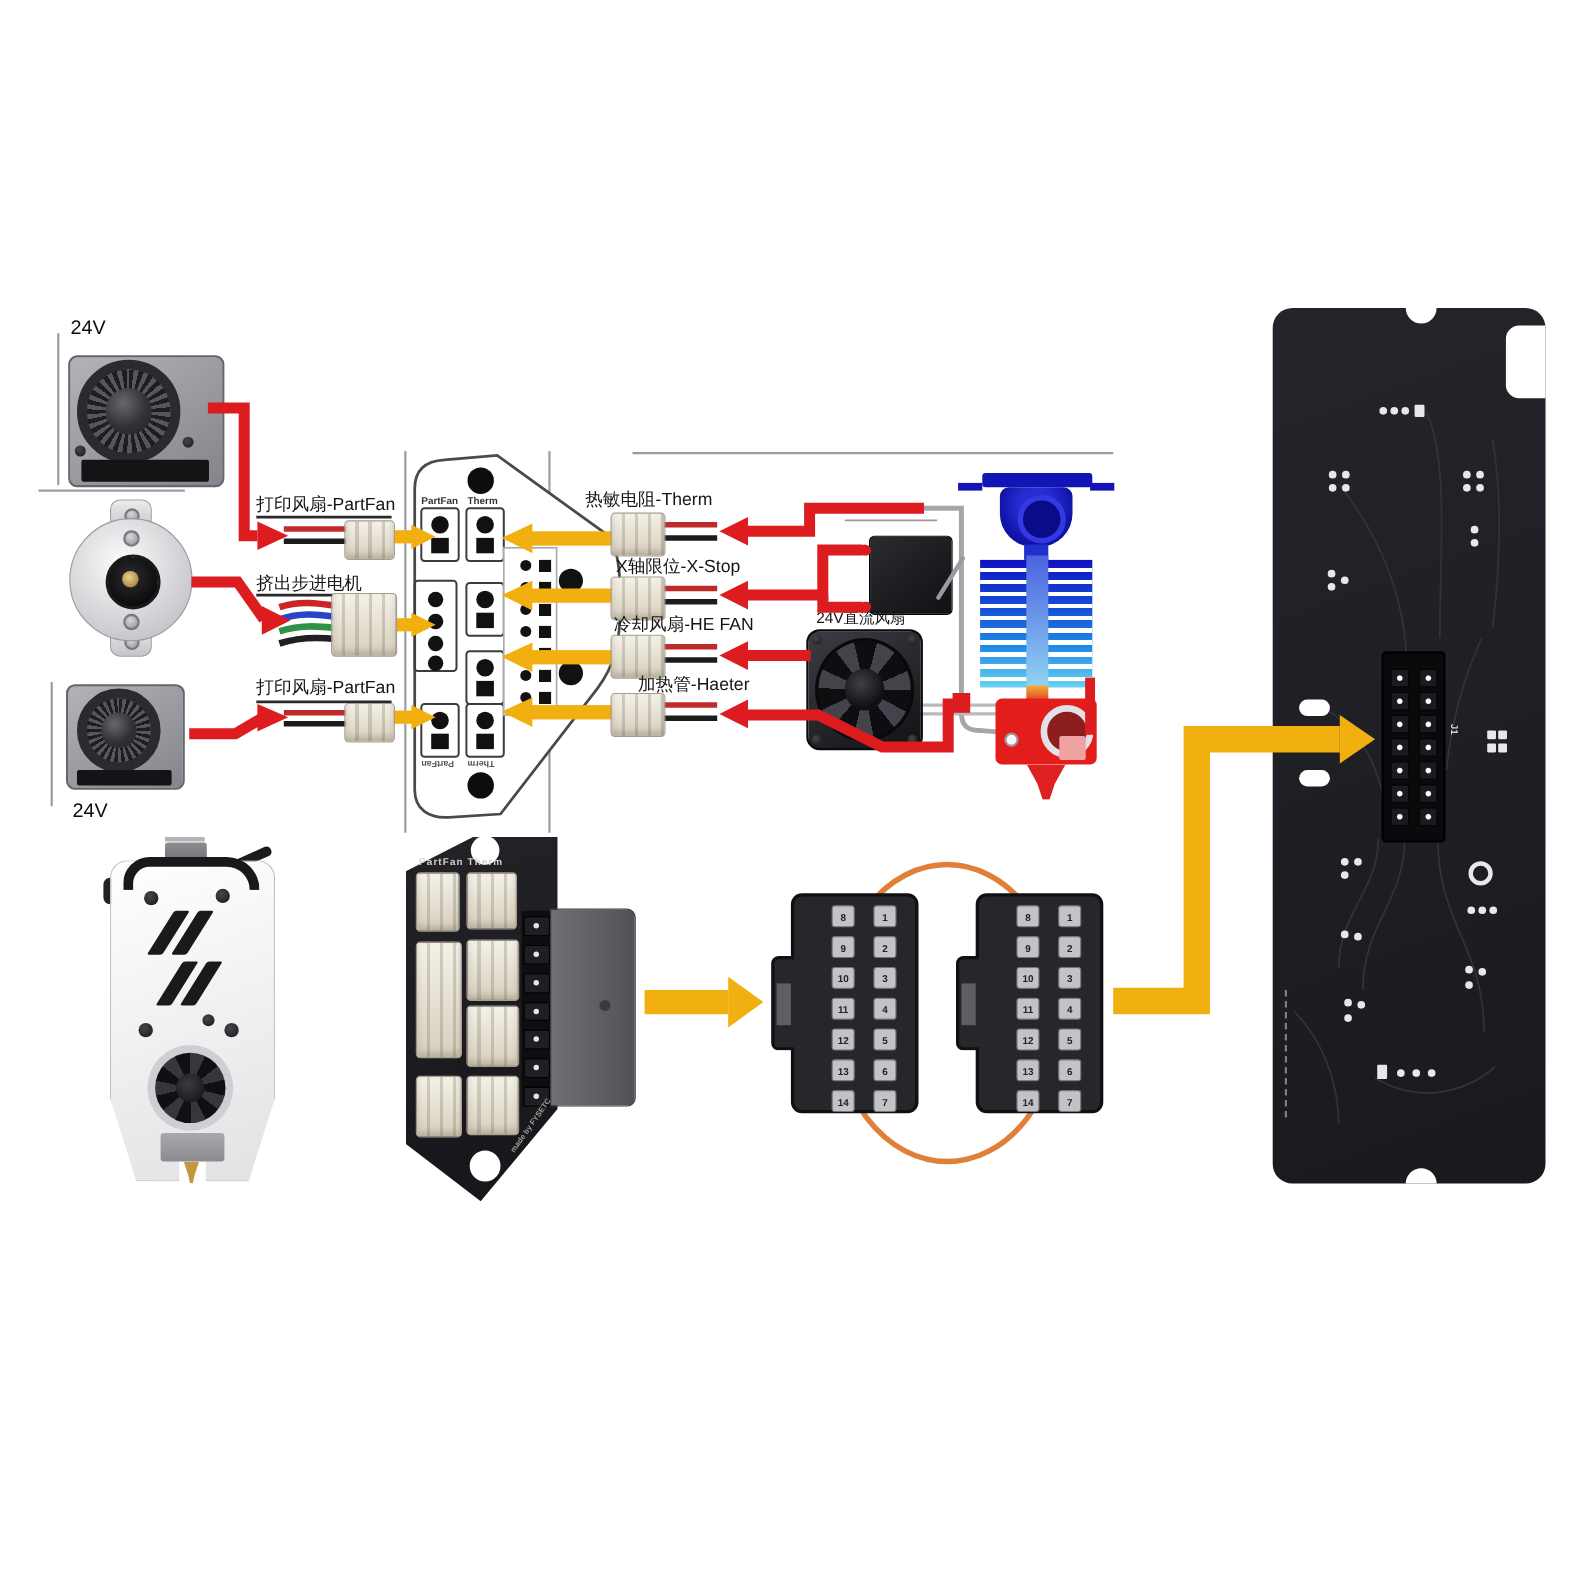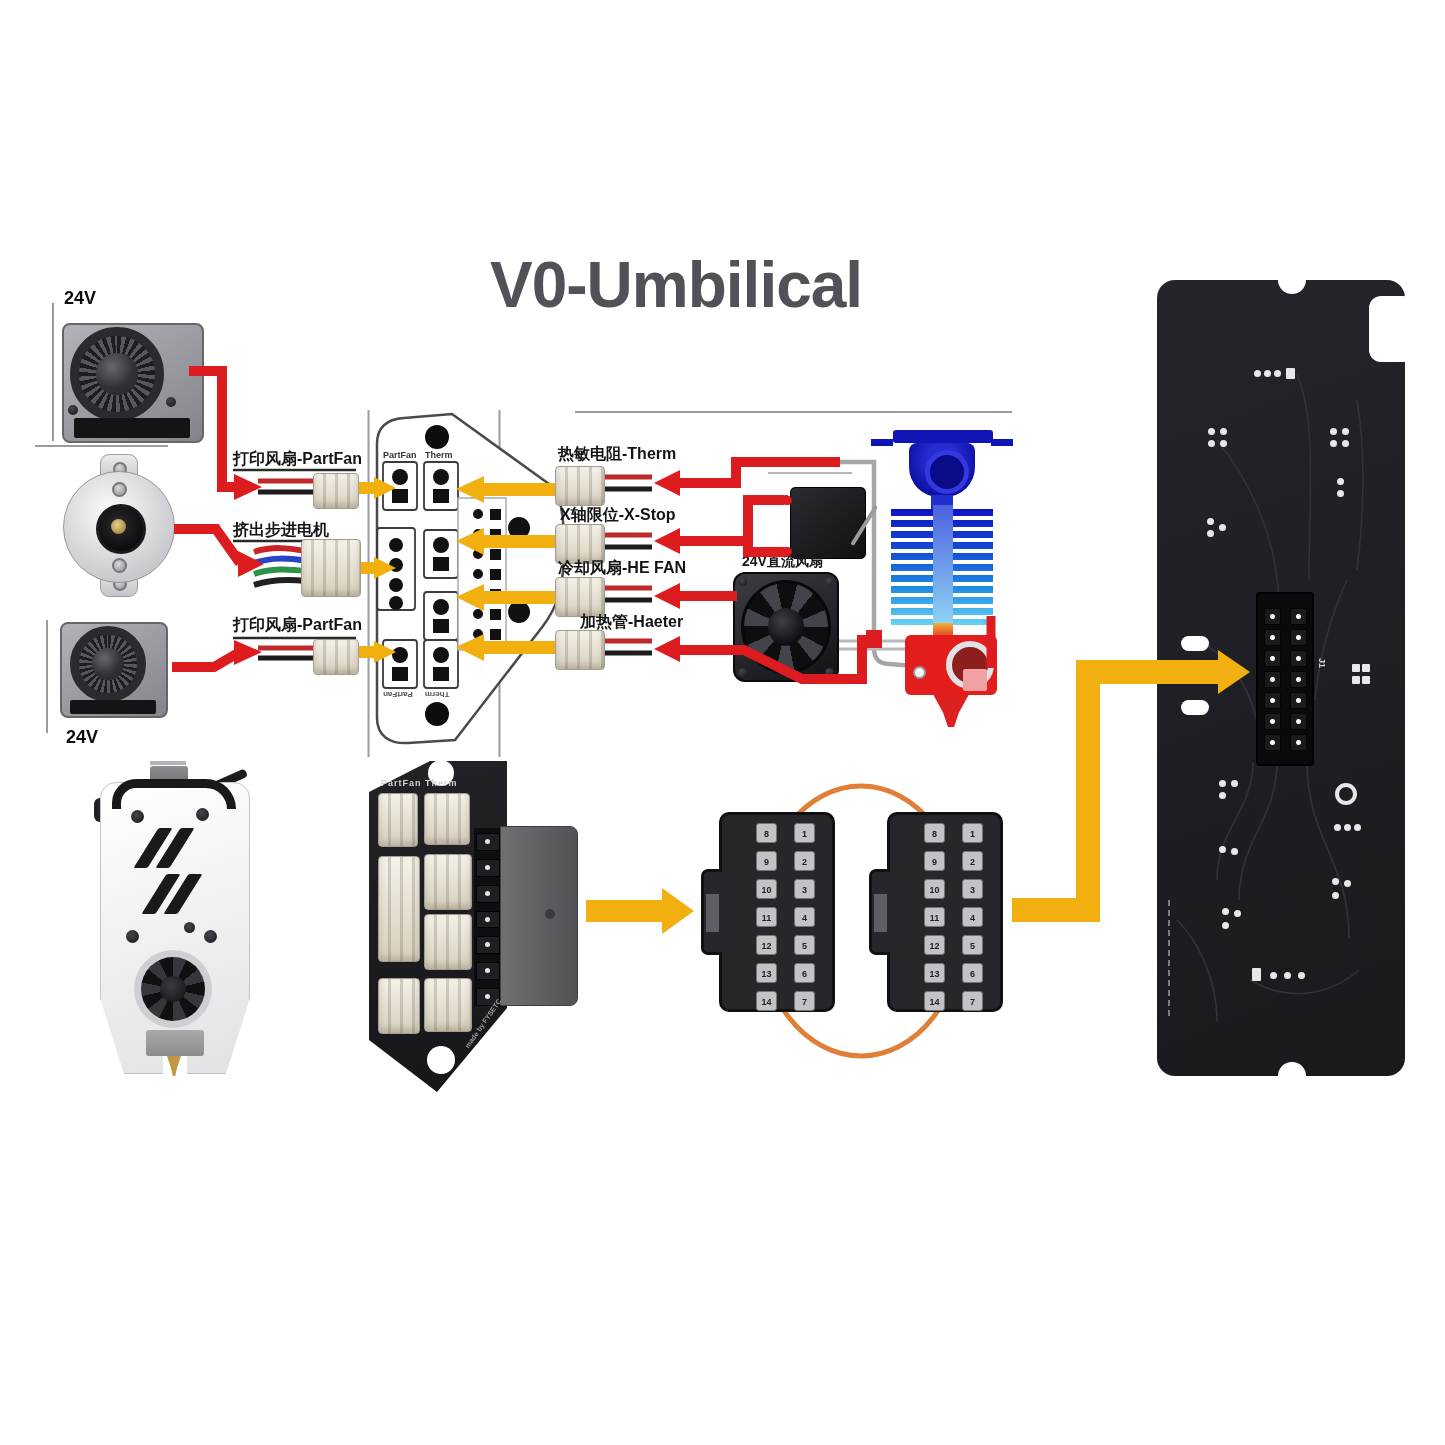--- a/index.html
+++ b/index.html
@@ -1,21 +1,21 @@
 <!DOCTYPE html>
 <html><head>
 <meta charset="utf-8">
 <style>
   html,body{margin:0;padding:0;background:#ffffff;}
   #stage{position:relative;width:1445px;height:1445px;background:#ffffff;overflow:hidden;
          font-family:"Liberation Sans", sans-serif;}
   svg.layer{position:absolute;left:0;top:0;}
   .z1{z-index:1}.z2{z-index:2}.z4{z-index:4}
   .abs{position:absolute;}
-  .lbl{position:absolute;font-weight:bold;color:#141414;font-size:16px;white-space:nowrap;z-index:3;}
+  .lbl{position:absolute;font-weight:normal;color:#141414;font-size:16px;white-space:nowrap;z-index:3;}
   .lbl-sm{font-size:14px;}
   .lbl-24v{font-size:18px;color:#0c0c0c;}
   
   #title-main{position:absolute;left:490px;top:248px;font-size:64px;font-weight:bold;color:#515157;letter-spacing:-1px;z-index:3;}
   #title-sub{position:absolute;left:494px;top:326px;color:#7b7b81;z-index:3;white-space:nowrap;}
   #title-sub .s1{font-size:34px;}
   #title-sub .s2{font-size:28px;margin:0 10px 0 14px;}
   #title-sub .s3{font-size:28px;letter-spacing:1px;}
   
   .blower{position:absolute;z-index:2;}
@@ -471,31 +471,30 @@
     <div class="vpad" style="left:113px;top:692px;"></div>
     <div class="vpad" style="left:127px;top:692px;"></div>
     <div class="vpad" style="left:141px;top:692px;"></div>
   </div>
 
   <div class="lbl lbl-24v" style="left:64px;top:288px;">24V</div>
   <div class="lbl lbl-24v" style="left:66px;top:727px;">24V</div>
   <div class="lbl" style="left:233px;top:449px;">打印风扇-PartFan</div>
   <div class="lbl" style="left:233px;top:520px;">挤出步进电机</div>
   <div class="lbl" style="left:233px;top:615px;">打印风扇-PartFan</div>
-  <div class="lbl" style="left:558px;top:444px;">热敏电阻-Therm</div>
+  <div class="lbl" style="left:532px;top:444px;">热敏电阻-Therm</div>
   <div class="lbl" style="left:560px;top:505px;">X轴限位-X-Stop</div>
   <div class="lbl" style="left:558px;top:558px;">冷却风扇-HE FAN</div>
   <div class="lbl" style="left:580px;top:612px;">加热管-Haeter</div>
   <div class="lbl lbl-sm" style="left:742px;top:553px;">24V直流风扇</div>
   <div class="silk" style="left:383px;top:450px;font-size:9px;color:#333;">PartFan</div>
   <div class="silk" style="left:425px;top:450px;font-size:9px;color:#333;">Therm</div>
   <div class="silk" style="left:383px;top:690px;font-size:8px;color:#555;transform:rotate(180deg);">PartFan</div>
   <div class="silk" style="left:425px;top:690px;font-size:8px;color:#555;transform:rotate(180deg);">Therm</div>
 
-  <div id="title-main">V0-Umbilical</div>
 
   <svg class="layer z4" width="1445" height="1445" viewBox="0 0 1445 1445" style="pointer-events:none;">
     <g stroke="#dd1c20" stroke-width="10" fill="none">
       <path d="M189,371 H222 V487 H234"></path>
       <path d="M174,529 H216 L240,563"></path>
       <path d="M172,667 H214 L238,653"></path>
       <path d="M840,462 H736 V483 H680"></path>
       <path d="M680,541 H748 V500 H784"></path>
       <path d="M748,541 V552 H784"></path>
       <path d="M737,596 H680"></path>

